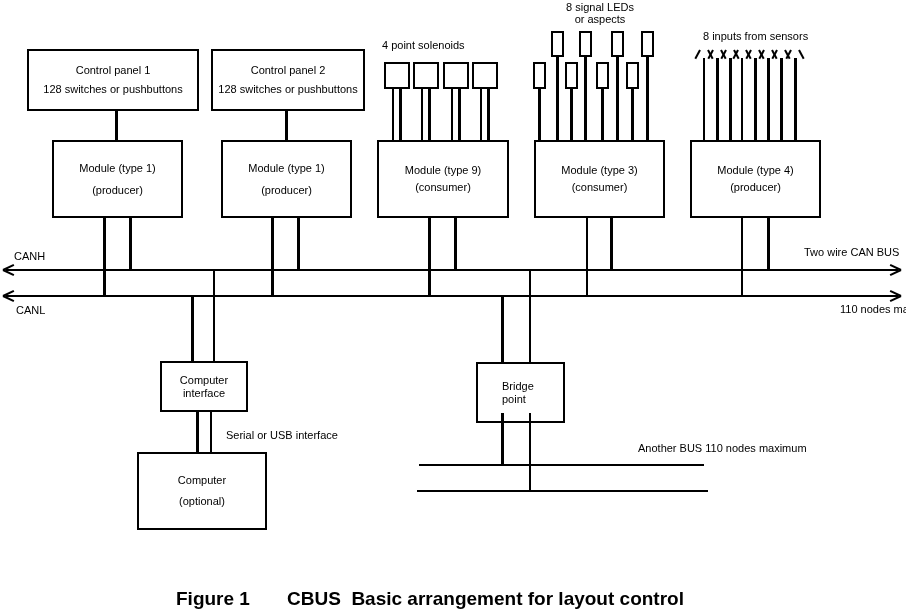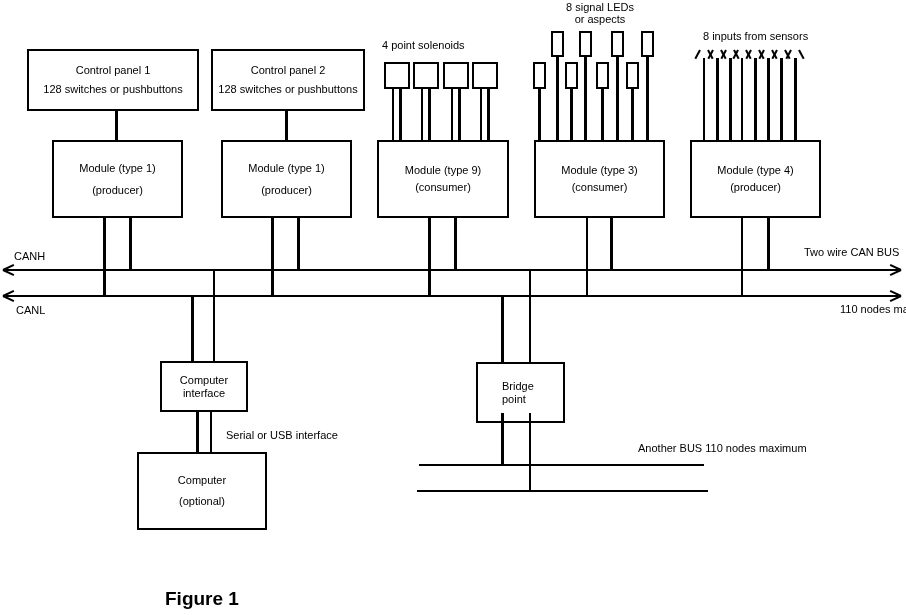--- a/index.html
+++ b/index.html
@@ -157,15 +157,16 @@
   <div class="box leftalign" style="left:476px;top:362px;width:89px;height:61px">
     <span>Bridge</span>
     <span>point</span>
   </div>
   <i class="vl" style="left:501px;top:413px;width:3px;height:52px"></i>
   <i class="vl" style="left:529px;top:413px;width:2px;height:78px"></i>
   <div class="lbl" style="left:638px;top:442px">Another BUS 110 nodes maximum</div>
   <i class="hl" style="left:419px;top:464px;width:285px;height:2px"></i>
   <i class="hl" style="left:417px;top:490px;width:291px;height:2px"></i>
 
-  <span class="cap" style="left:165px">Figure 1</span>
+  <span class="cap" style="left:176px">Figure 1</span>
+  <span class="cap" style="left:287px">CBUS  Basic arrangement for layout control</span>
 
 </div>
 
 </body></html>

